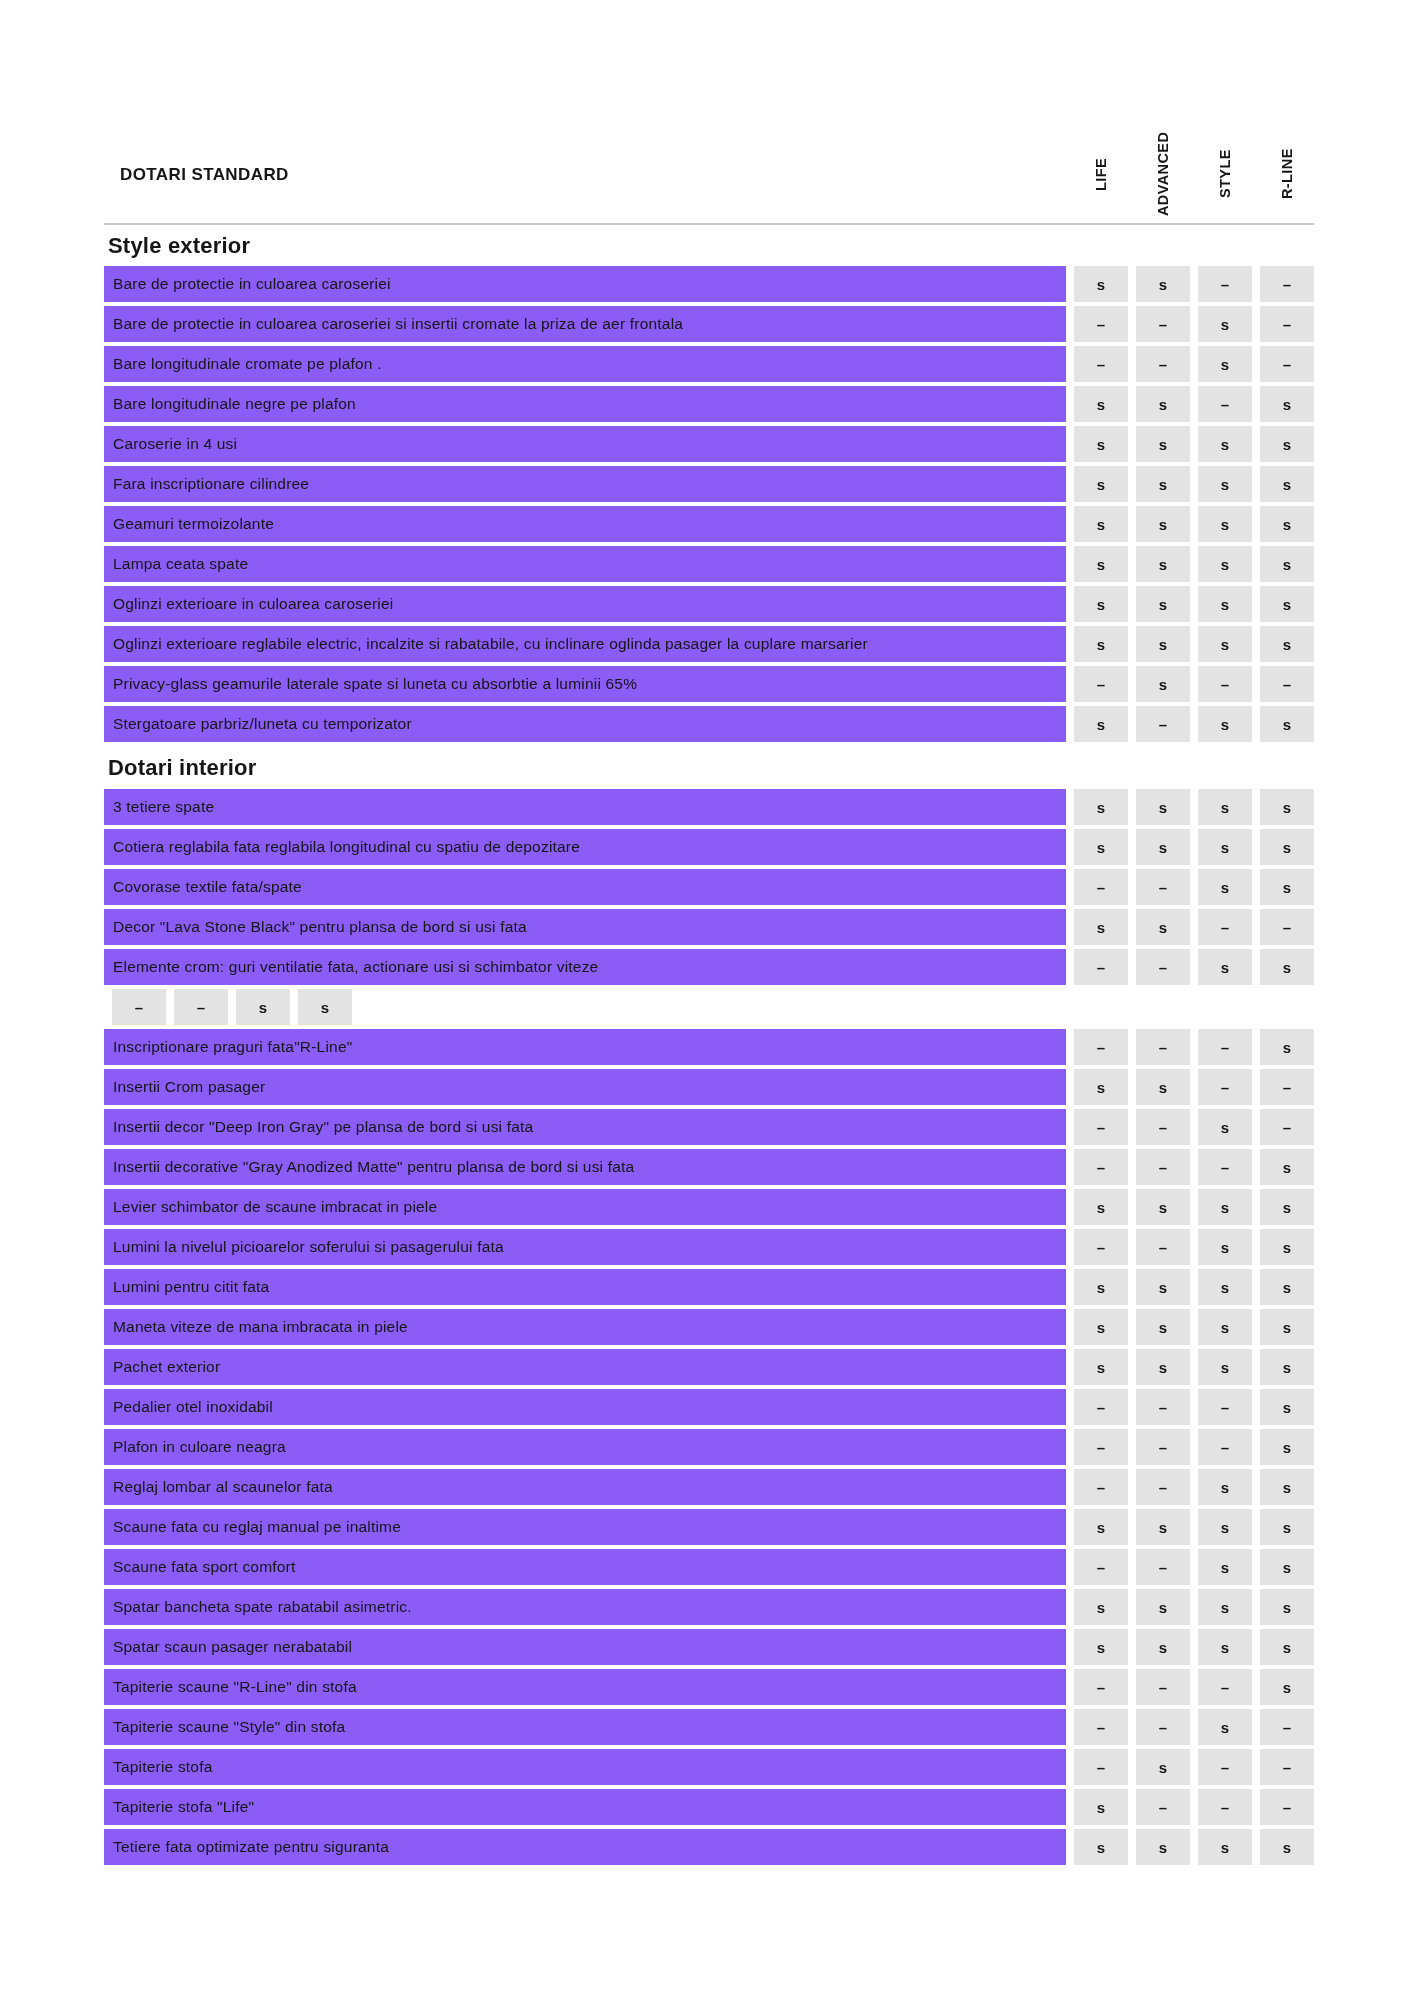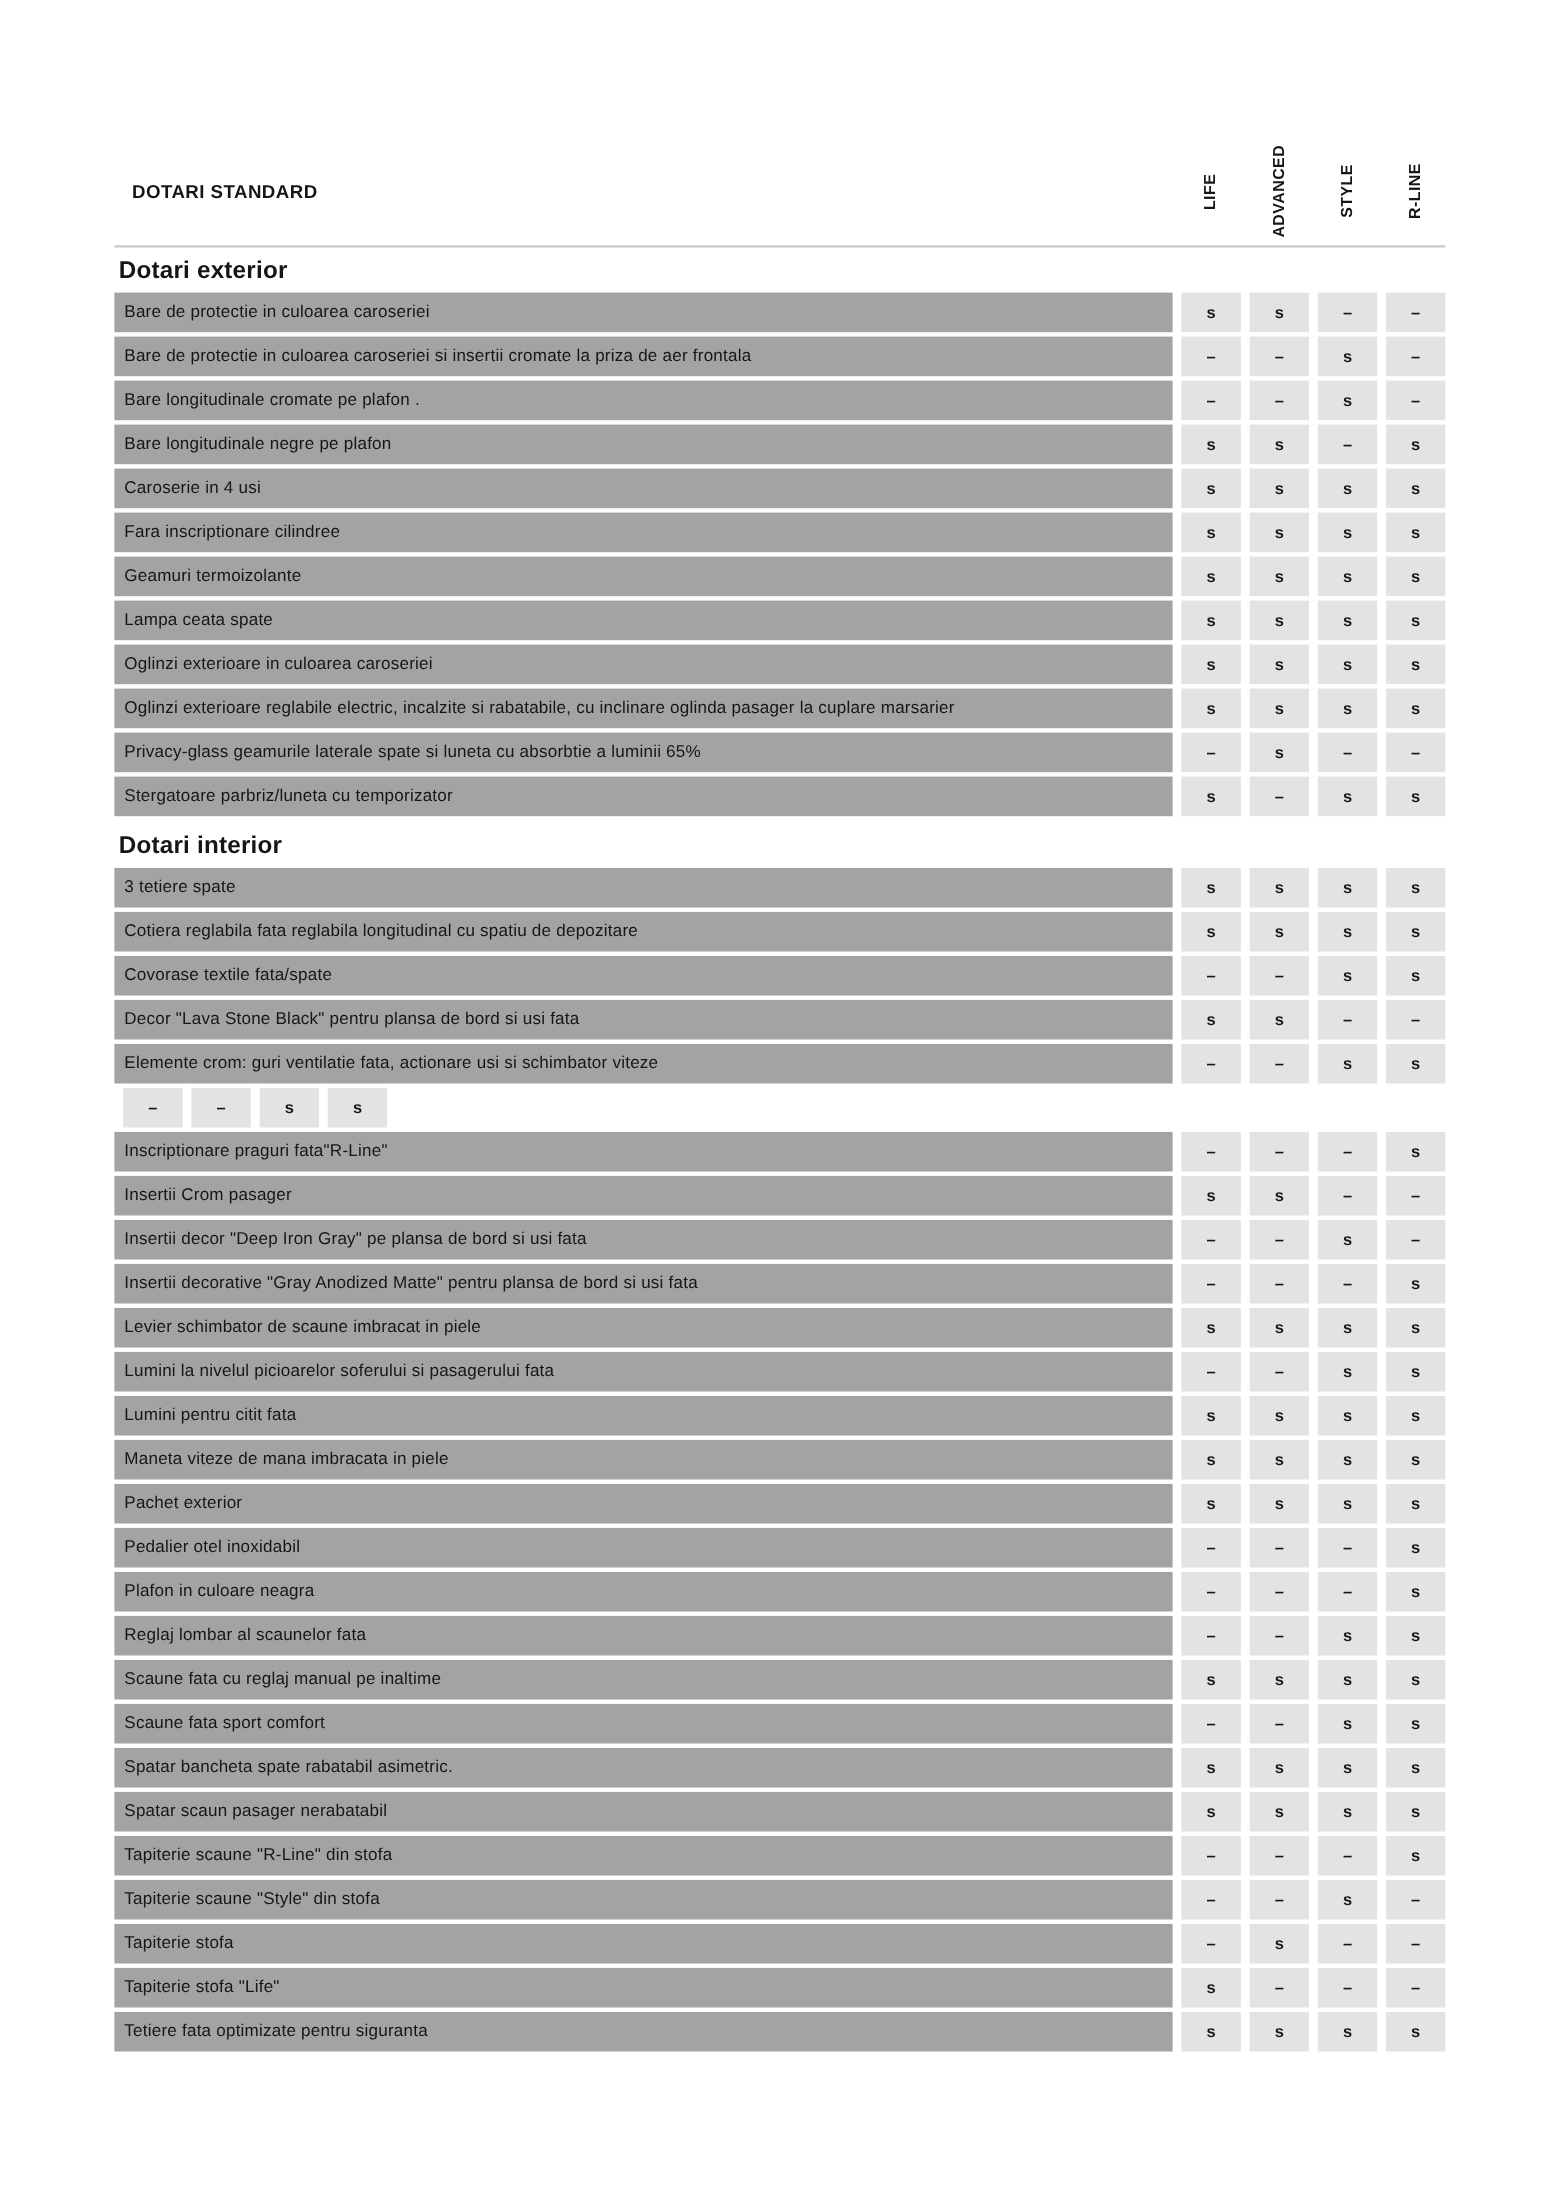--- a/index.html
+++ b/index.html
@@ -61,21 +61,21 @@
     padding-left:4px;
   }
   .features-table > .section-title:first-child { height:41px; }
   .feature-row {
     display:flex;
     height:36px;
     margin-bottom:4px;
   }
   .feature-name {
     flex:0 0 962px;
-    background:#a3a3a3;
+    background:#8b5cf6;
     display:flex;
     align-items:center;
     padding-left:9px;
     font-size:15.5px;
     letter-spacing:0.2px;
     white-space:nowrap;
     overflow:hidden;
   }
   .val-cell {
     flex:0 0 54px;
@@ -96,21 +96,21 @@
 
     <header class="table-header">
       <h1 class="doc-title">DOTARI STANDARD</h1>
       <div class="col-label col-0">LIFE</div>
       <div class="col-label col-1">ADVANCED</div>
       <div class="col-label col-2">STYLE</div>
       <div class="col-label col-3">R-LINE</div>
     </header>
 
     <main class="features-table">
-  <h2 class="section-title">Dotari exterior</h2>
+  <h2 class="section-title">Style exterior</h2>
 
   <div class="feature-row">
     <div class="feature-name">Bare de protectie in culoarea caroseriei</div>
     <div class="val-cell">s</div>
     <div class="val-cell">s</div>
     <div class="val-cell">–</div>
     <div class="val-cell">–</div>
   </div>
 
   <div class="feature-row">

